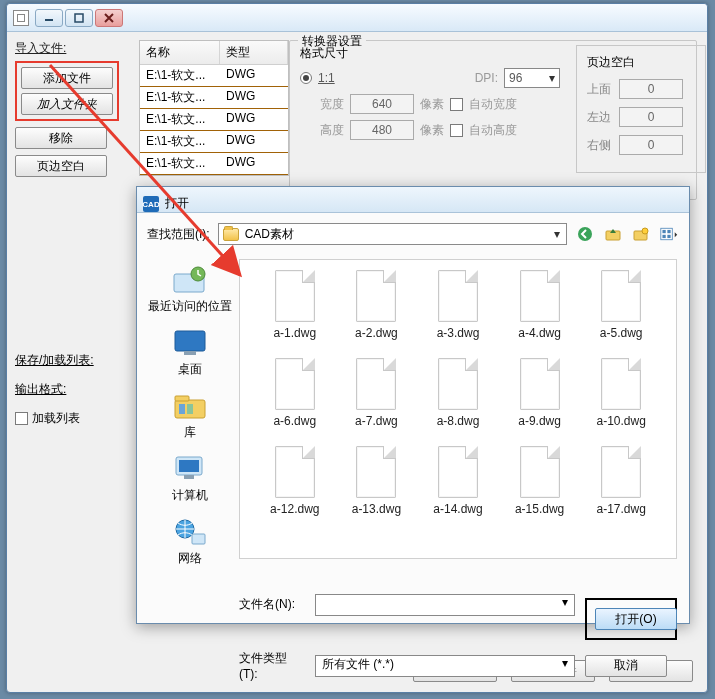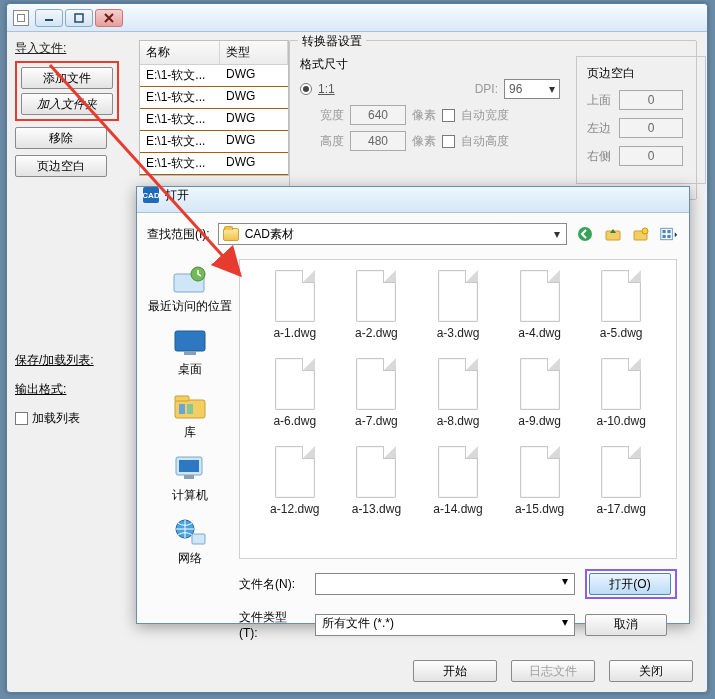--- a/index.html
+++ b/index.html
@@ -93,30 +93,30 @@
   .lower-labels { position:absolute; left:8px; top:320px; }
   .lower-labels div { margin-bottom:12px; }
   .chk { display:flex; align-items:center; gap:4px; }
   .chkbox { width:13px; height:13px; border:1px solid #7a7a7a; background:#fff; }
 
   
   .right-panel {
     position:absolute; left:282px; top:8px; width:408px;
   }
   .groupbox {
-    border:1px solid #c7c7c7; border-radius:2px; padding:15px 10px 10px 10px;
+    border:1px solid #c7c7c7; border-radius:2px; padding:4px 10px 10px 10px;
     position:relative; margin-bottom:8px;
   }
   .groupbox > .gtitle {
     position:absolute; top:-8px; left:8px; background:#f0f0f0; padding:0 4px;
   }
   .fmtrow { display:flex; align-items:center; gap:6px; margin-bottom:6px; color:#5a5a5a;}
   .radio { width:12px;height:12px;border:1px solid #7a7a7a;border-radius:50%;background:#fff;display:inline-flex;align-items:center;justify-content:center;}
   .radio.checked:after{content:"";width:6px;height:6px;background:#444;border-radius:50%;}
-  .numbox{ width:56px;height:20px;border:1px solid #aaa;background:#f3f3f3;display:flex;align-items:center;justify-content:center;color:#666;}
+  .numbox{ width:64px;height:20px;border:1px solid #aaa;background:#f3f3f3;display:flex;align-items:center;justify-content:center;color:#666;}
   .selbox{ width:56px;height:20px;border:1px solid #888;background:#fff;display:flex;align-items:center;padding:0 4px;position:relative;}
   .selbox:after{content:"▾";position:absolute;right:4px;color:#333;}
   .gray{color:#9a9a9a;}
   .margin-box{border:1px solid #c7c7c7;padding:8px 10px;position:absolute;left:276px;top:0;width:130px;height:128px;}
   .mrow{display:flex;align-items:center;gap:8px;margin-top:8px;color:#888;}
   .mrow .numbox{width:64px;}
 
   
   .bottom-btns{
     position:absolute; right:14px; bottom:10px; display:flex; gap:14px;
@@ -128,21 +128,21 @@
   .open-dlg{
     position:absolute; left:136px; top:186px;
     width:554px; height:438px;
     background:#fbfbfb;
     border:1px solid #6a8cad;
     box-shadow:0 3px 14px rgba(0,0,0,.35);
   }
   .open-titlebar{
     height:26px; background:linear-gradient(#eef6fd,#d6e7f5);
     border-bottom:1px solid #aac3d9;
-    display:flex;align-items:flex-start;padding:0 6px;
+    display:flex;align-items:flex-end;padding:0 6px;
   }
   .open-titlebar .oicon{width:16px;height:16px;background:#1e6bb8;border-radius:2px;margin-right:6px;display:flex;align-items:center;justify-content:center;color:#fff;font-size:8px;font-weight:bold;}
   .open-body{ position:absolute; top:26px; left:0; right:0; bottom:0; padding:10px;}
   .scope-row{display:flex;align-items:center;gap:8px;margin-bottom:10px;}
   .folder-combo{
     flex:1;height:22px;border:1px solid #8a8a8a;background:#fff;display:flex;align-items:center;padding:0 4px;position:relative;
   }
   .folder-combo .fic{width:16px;height:13px;background:linear-gradient(#ffe9a7,#f2c24a);border:1px solid #caa33a;border-radius:2px;margin-right:6px;position:relative;}
   .folder-combo .fic:before{content:"";position:absolute;left:0;top:-3px;width:7px;height:3px;background:#f2c24a;border:1px solid #caa33a;border-bottom:none;border-radius:2px 2px 0 0;}
   .folder-combo:after{content:"▾";position:absolute;right:6px;color:#333;}
@@ -166,21 +166,21 @@
   .doc-icon{width:40px;height:52px;background:#fff;border:1px solid #c8c8c8;position:relative;border-radius:1px;box-shadow:inset 0 0 0 1px #f5f5f5;}
   .doc-icon:after{content:"";position:absolute;right:-1px;top:-1px;width:12px;height:12px;background:linear-gradient(135deg,#fff 48%,#d9d9d9 52%);border-left:1px solid #c8c8c8;border-bottom:1px solid #c8c8c8;}
   .fname{font-size:12px;color:#222;text-align:center;}
 
   .fields{
     position:absolute; left:102px; right:12px; top:356px;
     display:grid; grid-template-columns:66px 1fr 92px; row-gap:10px; column-gap:10px; align-items:center;
   }
   .combo{ height:22px;border:1px solid #888;background:#fff;display:flex;align-items:flex-start;padding:0 6px;position:relative;}
   .combo:after{content:"▾";position:absolute;right:6px;}
-  .open-btn-frame{border:2px solid #8b5cf6;padding:2px;display:inline-block;}
+  .open-btn-frame{border:2px solid #000000;padding:8px;display:inline-block;margin-top:29px;}
   .dlg-btn{width:82px;height:22px;background:linear-gradient(#fdfdfd,#e3e3e3);border:1px solid #8a8a8a;border-radius:2px;display:flex;align-items:center;justify-content:center;cursor:pointer;}
   .dlg-btn.primary{background:linear-gradient(#eaf4ff,#bcdcf6);border-color:#4d85b7;}
 
   
   .arrow-svg{position:absolute;left:30px;top:55px;pointer-events:none;}
 </style>
 </head>
 <body>
 
 <div class="parent-window">

